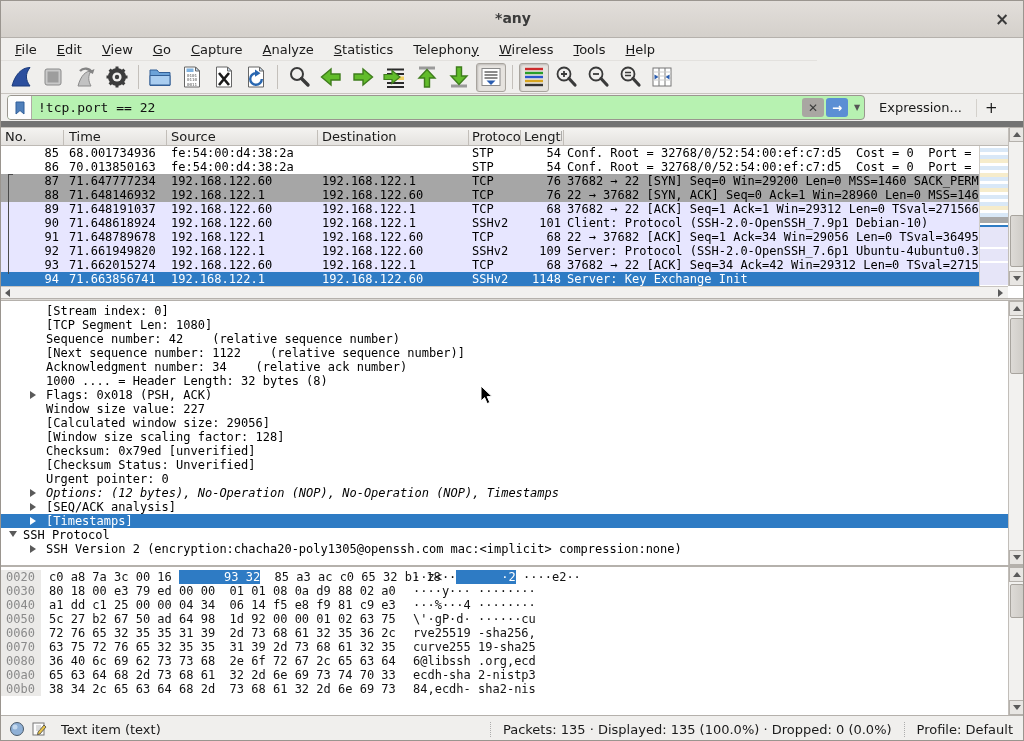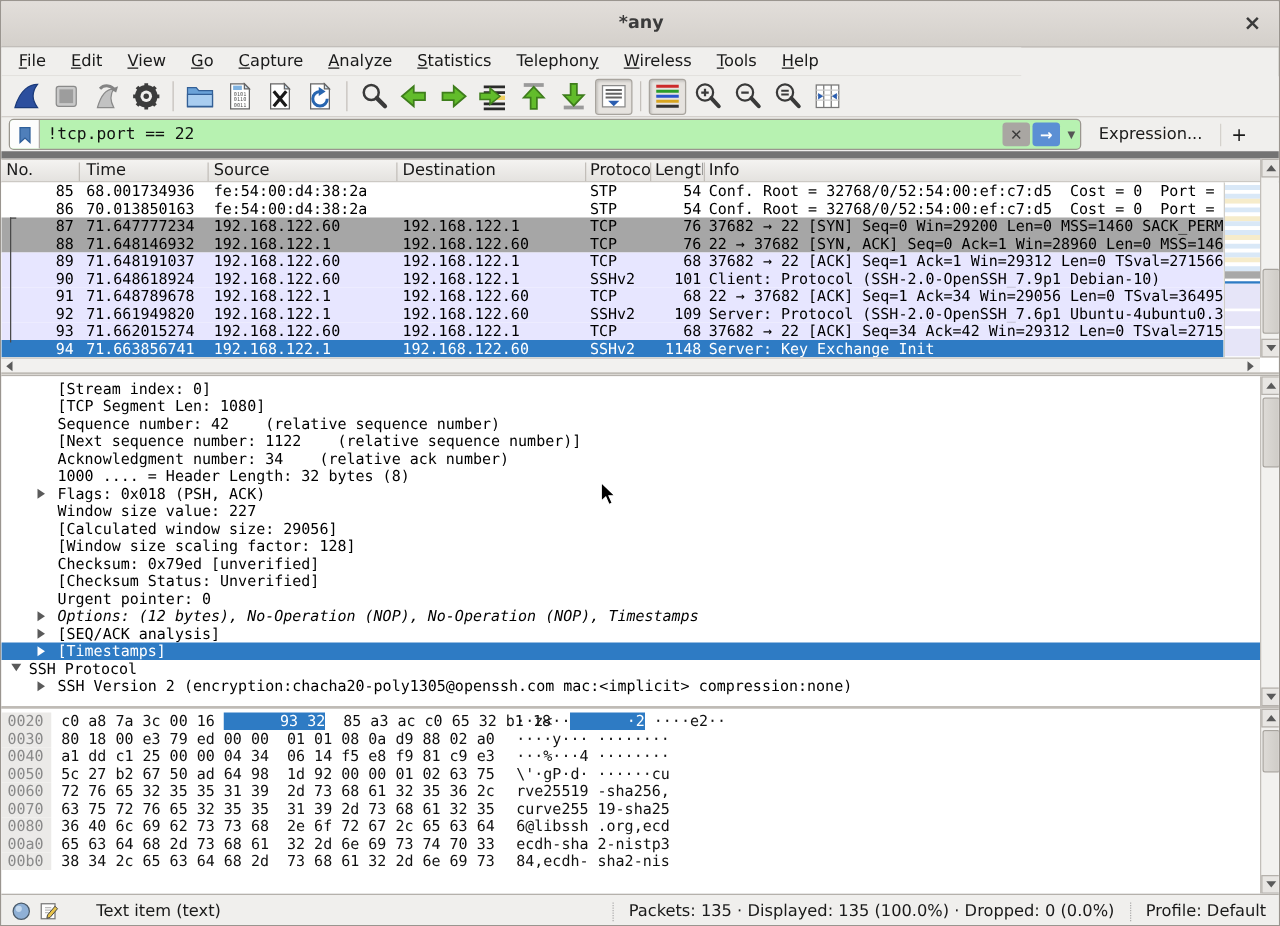--- a/index.html
+++ b/index.html
@@ -88,21 +88,21 @@
   #hex-rows { position:absolute; left:0; top:3px; width:1007px; }
   .hrow { position:relative; height:14px; font-family:"DejaVu Sans Mono","Liberation Mono",monospace; font-size:12px; line-height:14px; white-space:pre; }
   .hoff { position:absolute; left:0; top:0; width:40px; background:#ebeae8; color:#8a8a8a; padding-left:5px; }
   .hhex { position:absolute; left:48px; top:0; color:#111; }
   .hascii { position:absolute; left:412px; top:0; color:#111; }
   .hsel { background:#2e7bc4; color:#fff;padding-left:45px; }
 
   
   #statusbar { position:absolute; left:0; top:714px; width:1024px; height:27px; background:#f0efed; border-top:1px solid #b5b1ac;
     display:flex; align-items:center; padding:0 8px; color:#1a1a1a; }
-  #status-msg { margin-left:24px; }
+  #status-msg { margin-left:8px; }
   #status-right { margin-left:auto; display:flex; align-items:center; }
   #status-stats { padding:0 12px; border-left:1px dotted #adadad; }
   #status-profile { padding:0 4px 0 12px; border-left:1px dotted #adadad; }
   .status-icon { margin-right:6px; display:flex; }
 
   #mouse-cursor { position:absolute; left:479px; top:384px; z-index:50; }
 </style>
 </head>
 <body>
 
@@ -294,21 +294,20 @@
 </div>
 
 <div id="packetlist">
   <div id="plist-header">
       <div class="hcell" style="left: 4px; width: 54px;">No.</div>
       <div class="hcell" style="left: 68px; width: 96px;">Time</div>
       <div class="hcell" style="left: 170px; width: 145px;">Source</div>
       <div class="hcell" style="left: 321px; width: 144px;">Destination</div>
       <div class="hcell" style="left: 471px; width: 48px;">Protocol</div>
       <div class="hcell" style="left: 523px; width: 38px;">Length</div>
-      <div class="hcell" style="left: 566px; width: 410px;">Info</div>
       <div class="hsep" style="left: 62px;"></div>
       <div class="hsep" style="left: 165px;"></div>
       <div class="hsep" style="left: 316px;"></div>
       <div class="hsep" style="left: 467px;"></div>
       <div class="hsep" style="left: 519px;"></div>
       <div class="hsep" style="left: 562px;"></div>
     </div>
   <div id="plist-rows">
       <div class="prow c-stp"><span style="left: 0px; width: 58px; text-align: right;">85</span><span style="left: 68px; width: 100px; text-align: left;">68.001734936</span><span style="left: 170px; width: 148px; text-align: left;">fe:54:00:d4:38:2a</span><span style="left: 321px; width: 146px; text-align: left;"></span><span style="left: 471px; width: 50px; text-align: left;">STP</span><span style="left: 520px; width: 40px; text-align: right;">54</span><span style="left: 566px; width: 412px; text-align: left;">Conf. Root = 32768/0/52:54:00:ef:c7:d5  Cost = 0  Port = 0x8005</span></div>
       <div class="prow c-stp"><span style="left: 0px; width: 58px; text-align: right;">86</span><span style="left: 68px; width: 100px; text-align: left;">70.013850163</span><span style="left: 170px; width: 148px; text-align: left;">fe:54:00:d4:38:2a</span><span style="left: 321px; width: 146px; text-align: left;"></span><span style="left: 471px; width: 50px; text-align: left;">STP</span><span style="left: 520px; width: 40px; text-align: right;">54</span><span style="left: 566px; width: 412px; text-align: left;">Conf. Root = 32768/0/52:54:00:ef:c7:d5  Cost = 0  Port = 0x8005</span></div>

